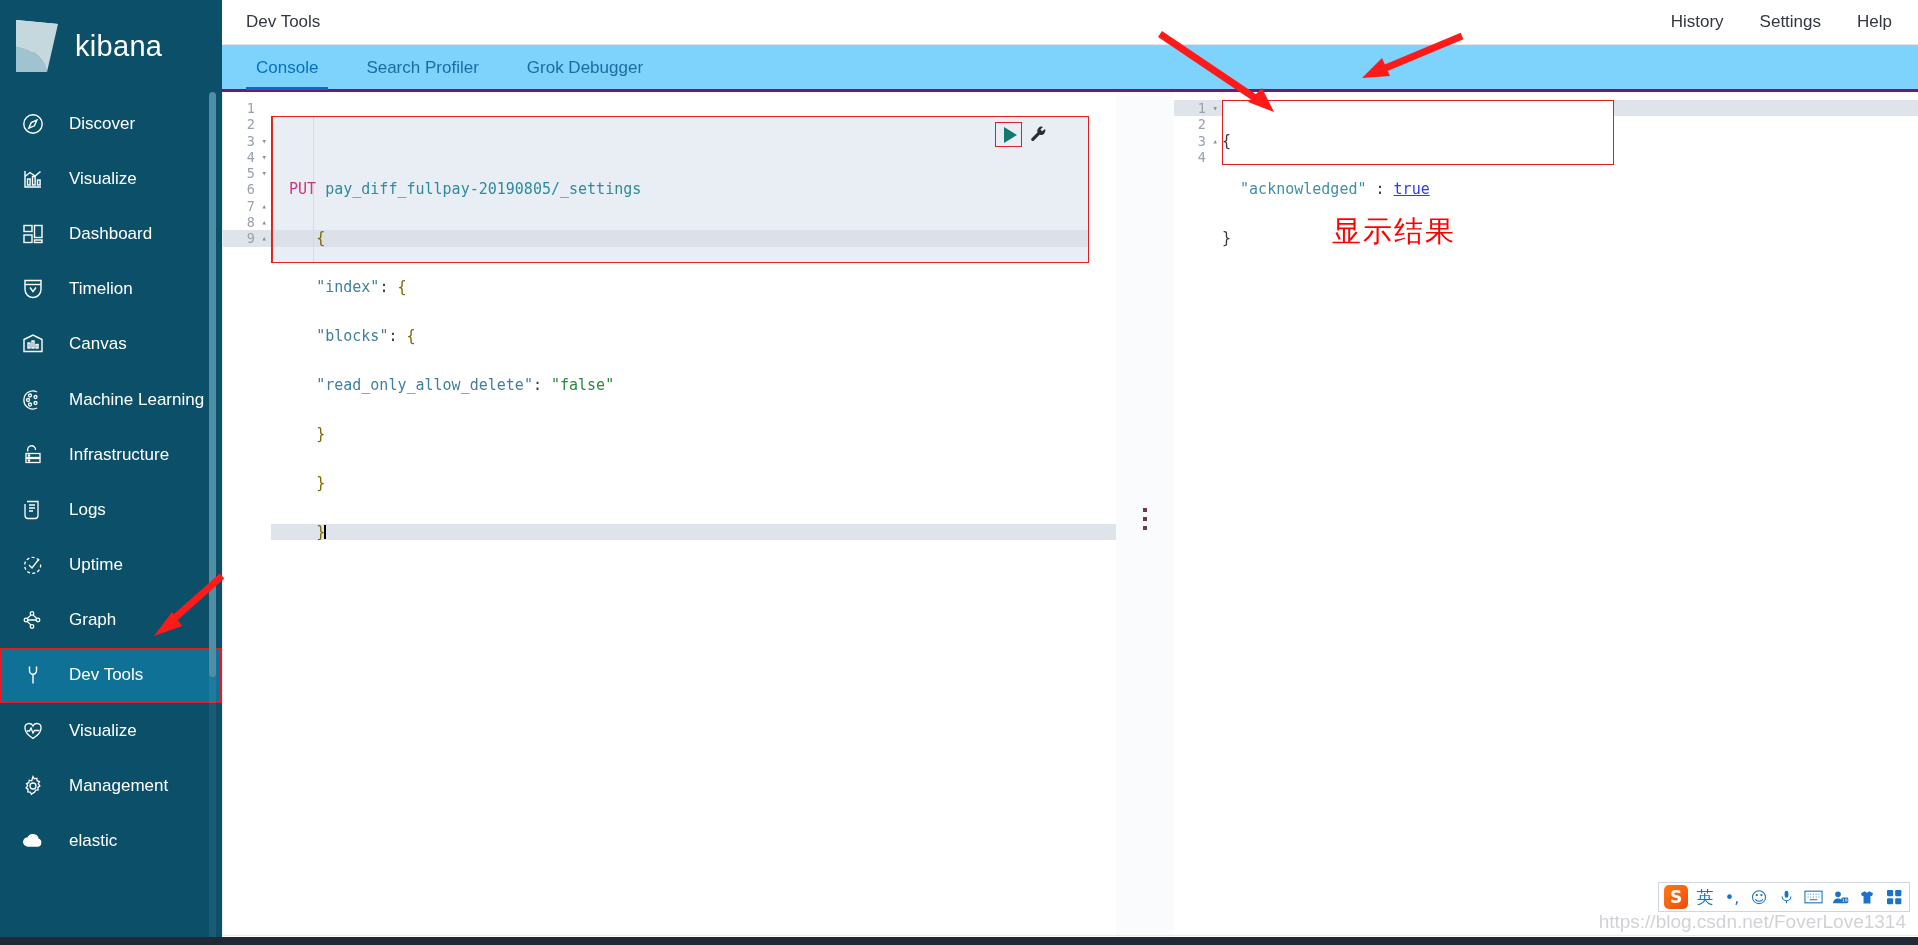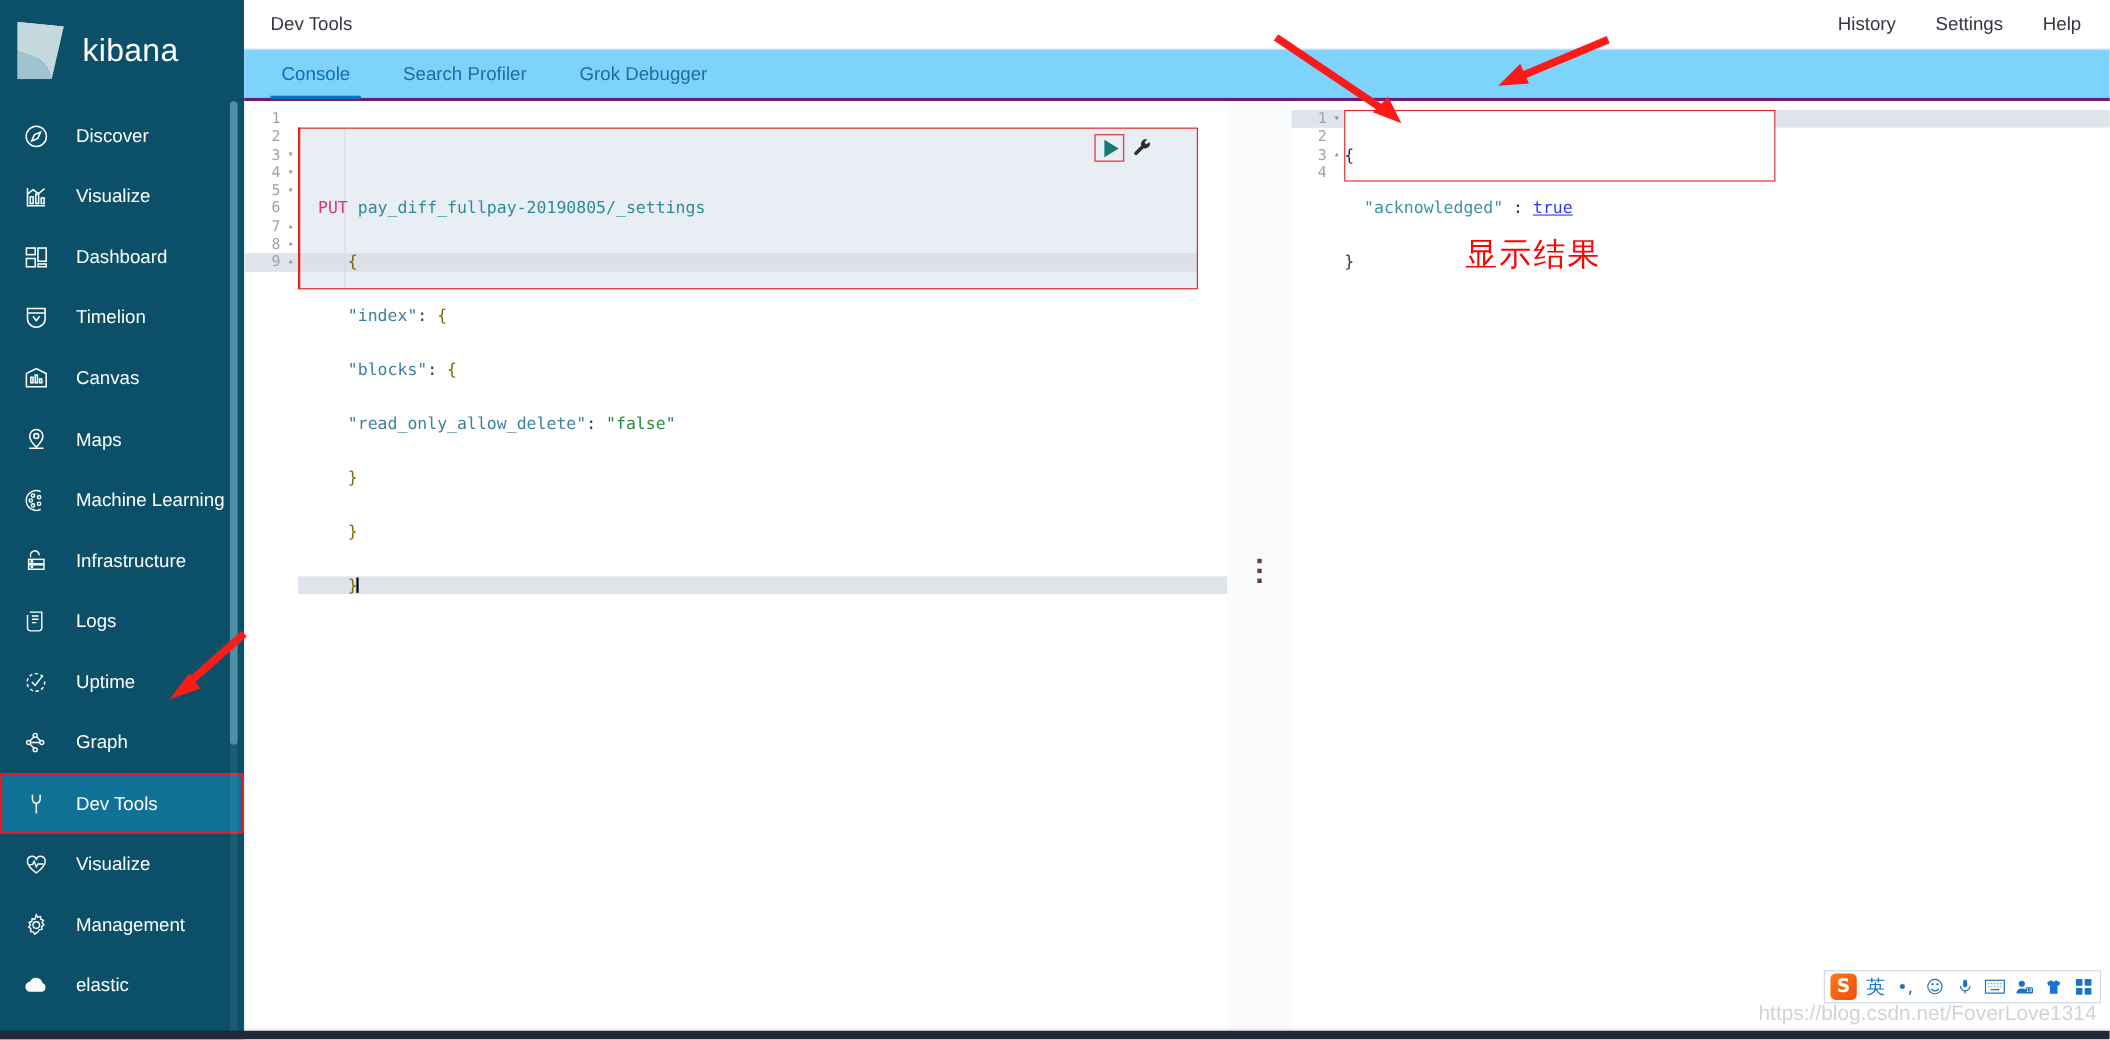--- a/index.html
+++ b/index.html
@@ -487,30 +487,20 @@
           <svg width="24" height="24" viewBox="0 0 24 24" fill="none" stroke="#fff" stroke-width="1.4">
             <path d="M3 7.5l9-4.5 9 4.5v12H3z"></path>
               <rect x="7" y="11" width="2" height="5"></rect>
               <rect x="11" y="9" width="2" height="7"></rect>
               <rect x="15" y="12.5" width="2" height="3.5"></rect>
           </svg>
         </span>
         <span class="lbl">Canvas</span>
       </div>
 
-      <div class="sb-item">
-        <span class="ic">
-          <svg width="24" height="24" viewBox="0 0 24 24" fill="none" stroke="#fff" stroke-width="1.4">
-            <path d="M12 2.5c-3.3 0-6 2.6-6 5.9 0 4.3 6 10.1 6 10.1s6-5.8 6-10.1c0-3.3-2.7-5.9-6-5.9z"></path>
-            <circle cx="12" cy="8.4" r="2.2"></circle>
-              <path d="M5.5 19.5h13"></path>
-          </svg>
-        </span>
-        <span class="lbl">Maps</span>
-      </div>
 
       <div class="sb-item">
         <span class="ic">
           <svg width="24" height="24" viewBox="0 0 24 24" fill="none" stroke="#fff" stroke-width="1.3">
             <path d="M16 4a9 9 0 10 0 16"></path>
             <circle cx="9" cy="7.5" r="1.5"></circle>
               <circle cx="14.5" cy="9" r="1.5"></circle>
             <circle cx="9" cy="16.5" r="1.5"></circle>
               <circle cx="14.5" cy="15" r="1.5"></circle>
               <circle cx="7" cy="12" r="1.5"></circle>

